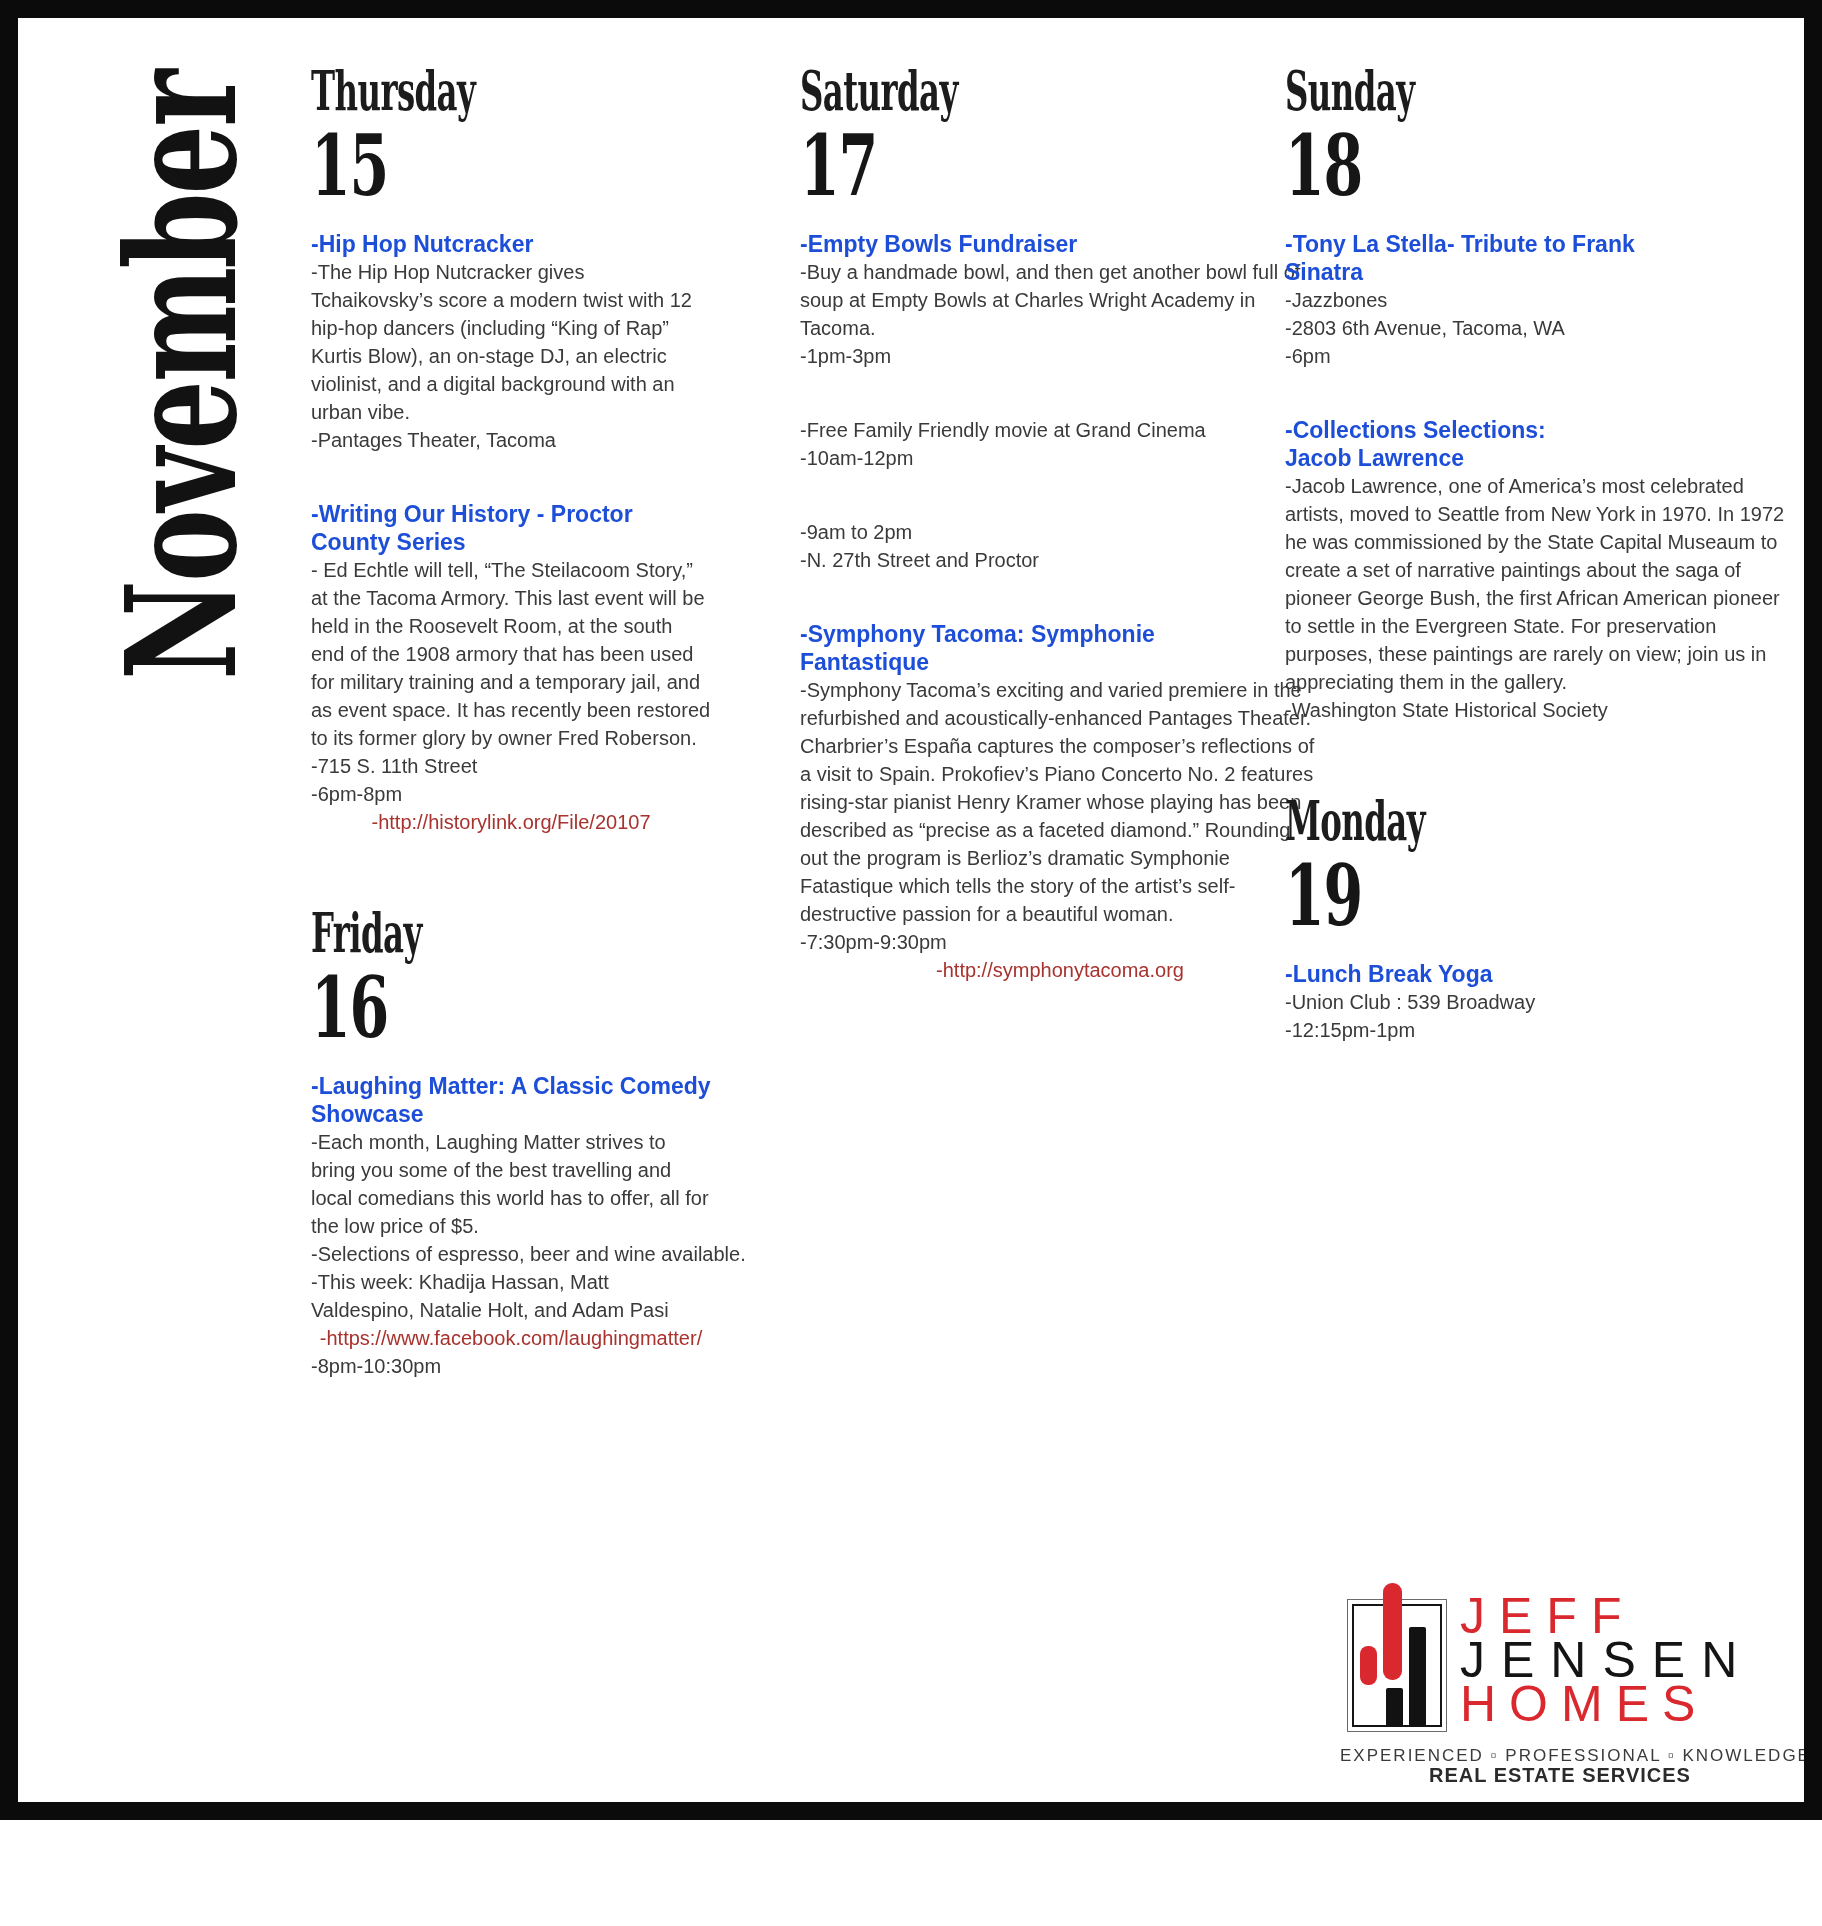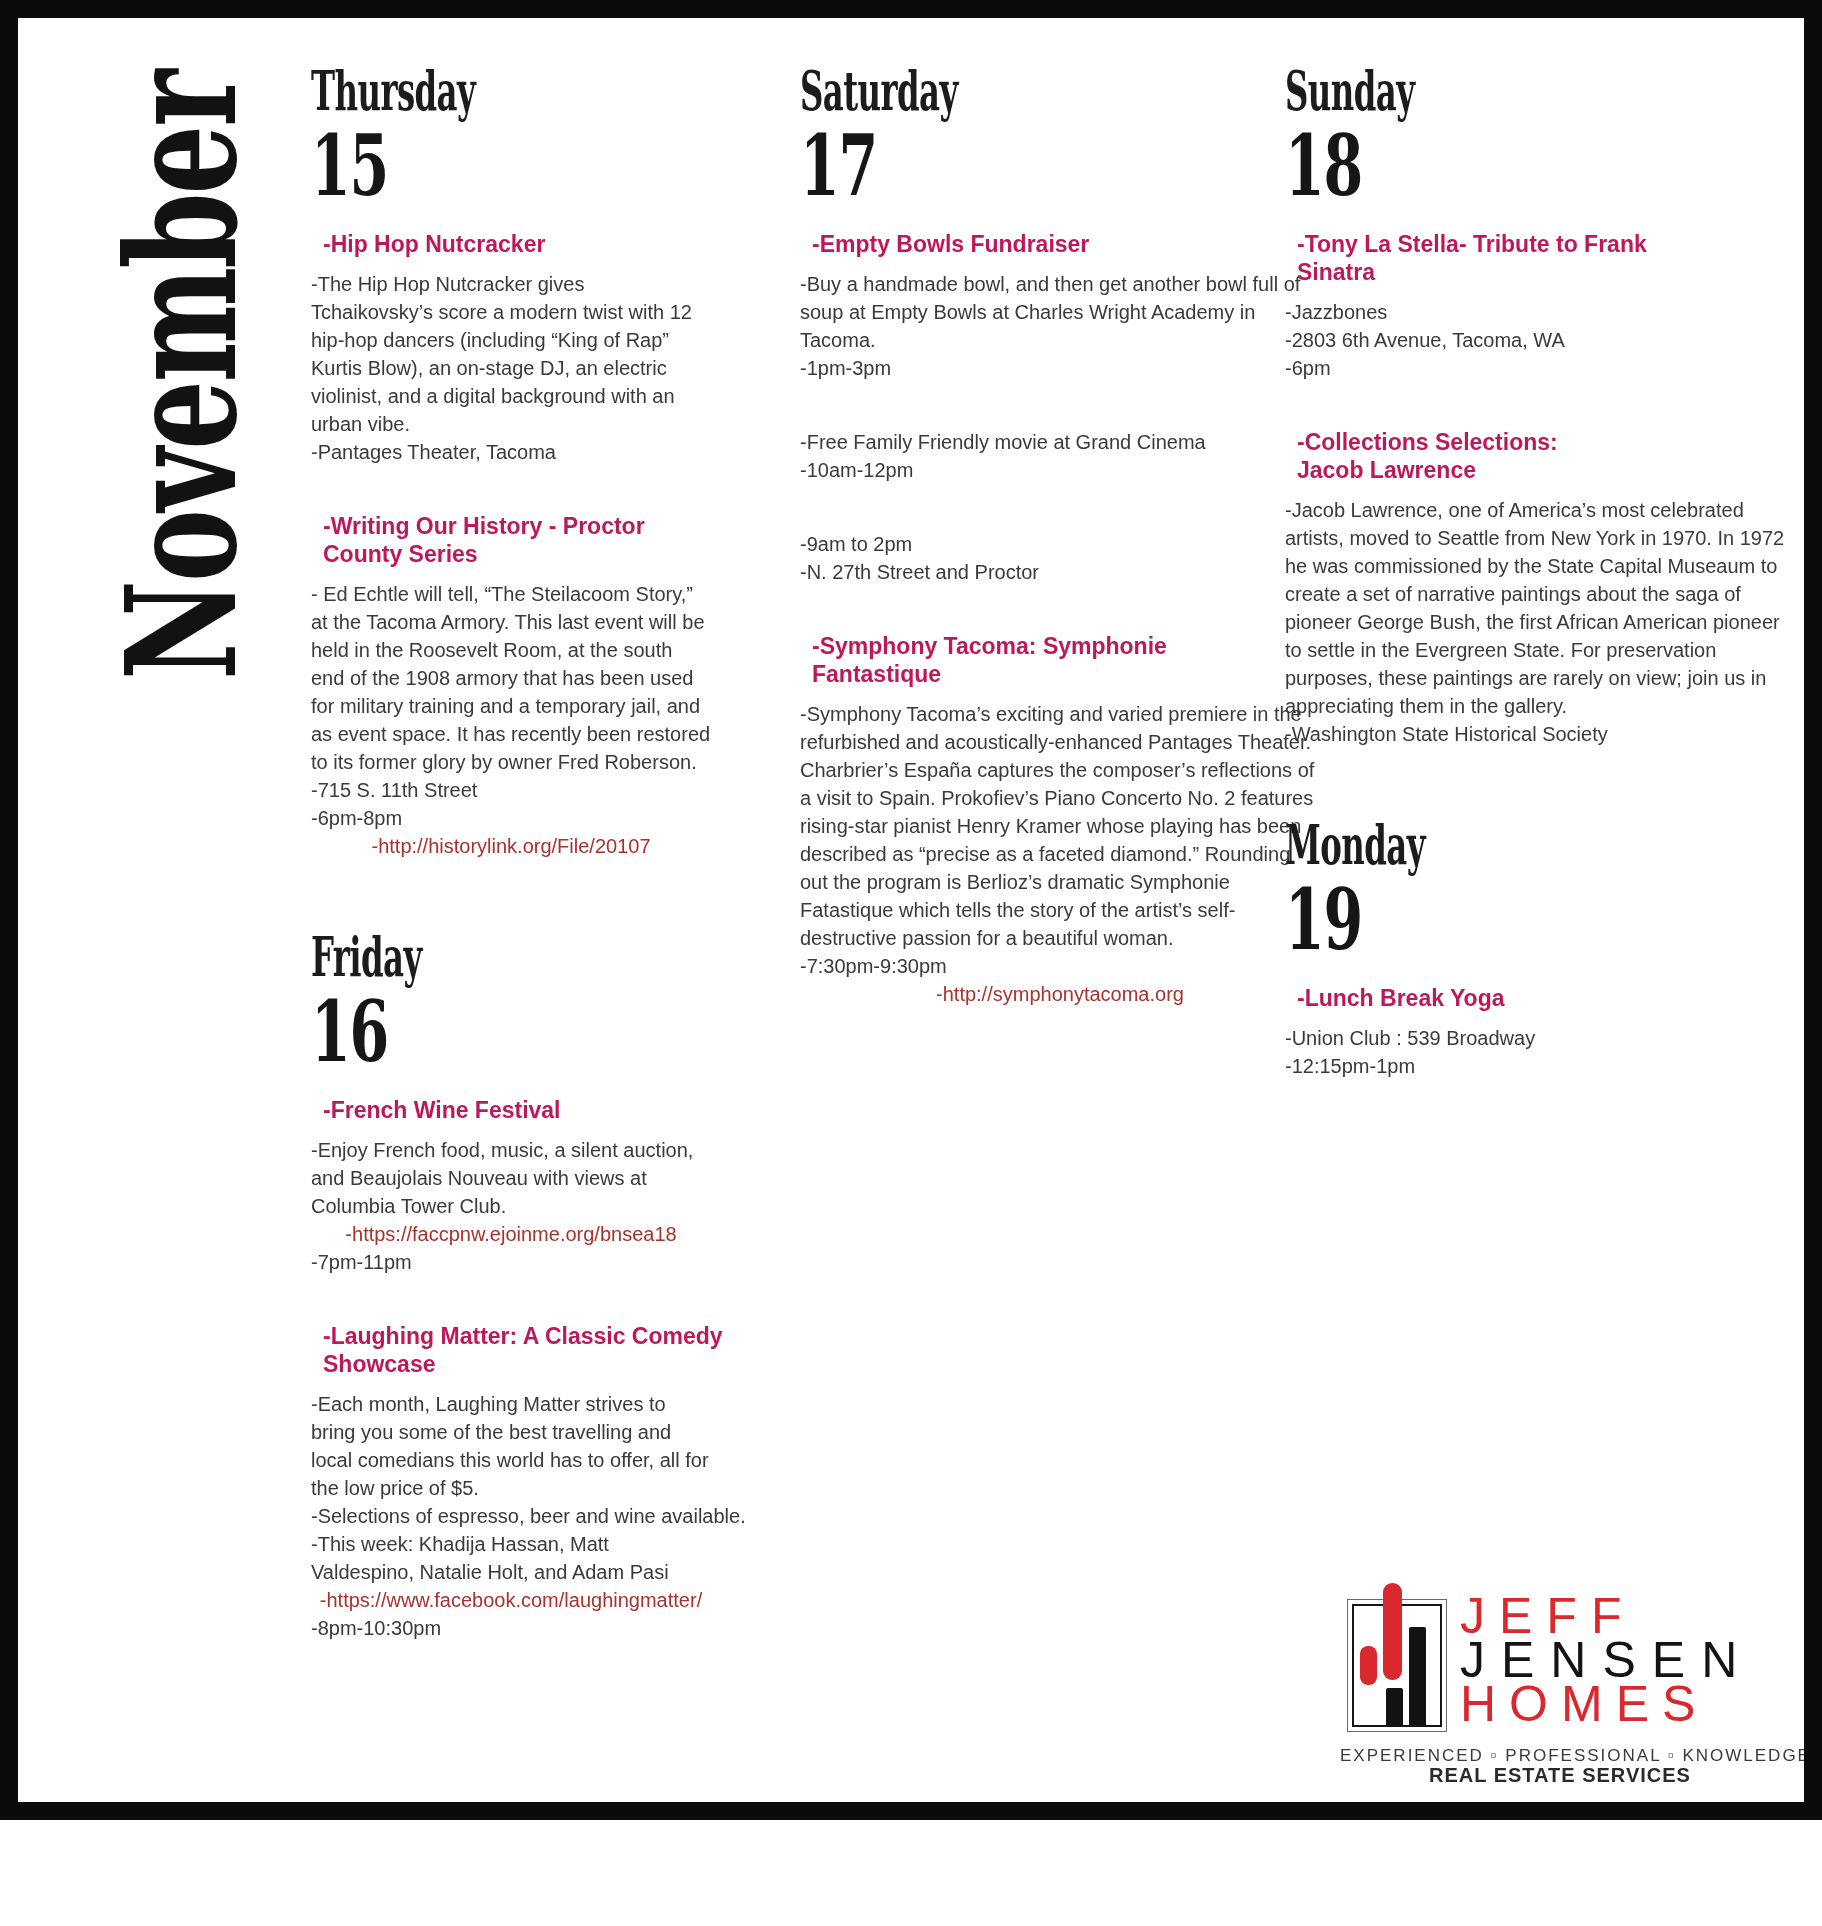--- a/index.html
+++ b/index.html
@@ -24,21 +24,21 @@
   .day-header + .event{margin-top:22px;}
   .col > :first-child{margin-top:0;}
   .day-name{height:54px;}
   .day-name .sqz{display:inline-block;transform:scaleX(0.60);transform-origin:0 50%;
       font-family:"DejaVu Serif",serif;font-weight:700;font-size:54px;line-height:54px;
       color:#1c1c1c;letter-spacing:-1px;white-space:nowrap;}
   .day-number{height:84px;margin-top:6px;}
   .day-number .sqz2{display:inline-block;transform:scaleX(0.68);transform-origin:0 50%;
       font-family:"DejaVu Serif",serif;font-weight:700;font-size:84px;line-height:84px;
       color:#161616;letter-spacing:-2px;}
-  .event h3{margin:12px;font-size:23px;line-height:28px;font-weight:700;color:#be185d;}
+  .event h3{margin:0;font-size:23px;line-height:28px;font-weight:700;color:#1d4ed8;}
   .event .t-line{white-space:nowrap;}
   .line{font-size:20px;line-height:28px;color:var(--text,#3a3a3a);}
   .line.nowrap{white-space:nowrap;}
   .line.link{color:var(--link,#a8322e);text-align:center;}
   
   .logo{position:absolute;left:1340px;top:1578px;width:470px;height:215px;}
   .logo-square{position:absolute;left:7px;top:21px;width:100px;height:133px;
       border:1px solid #6a6a6a;padding:4px;box-sizing:border-box;background:#fff;}
   .logo-square-inner{position:relative;width:100%;height:100%;border:2px solid #151515;
       box-sizing:border-box;}
@@ -88,28 +88,20 @@
         </h3>
         <div class="line">- Ed Echtle will tell, “The Steilacoom Story,” at the Tacoma Armory. This last event will be held in the Roosevelt Room, at the south end of the 1908 armory that has been used for military training and a temporary jail, and as event space. It has recently been restored to its former glory by owner Fred Roberson.</div>
         <div class="line">-715 S. 11th Street</div>
         <div class="line">-6pm-8pm</div>
         <div class="line link">-http://historylink.org/File/20107</div>
       </article>
       <section class="day-header">
         <div class="day-name"><span class="sqz">Friday</span></div>
         <div class="day-number"><span class="sqz2">16</span></div>
       </section>
-      <article class="event">
-        <h3>
-          <div class="t-line">-French Wine Festival</div>
-        </h3>
-        <div class="line">-Enjoy French food, music, a silent auction, and Beaujolais Nouveau with views at Columbia Tower Club.</div>
-        <div class="line link">-https://faccpnw.ejoinme.org/bnsea18</div>
-        <div class="line">-7pm-11pm</div>
-      </article>
       <article class="event">
         <h3>
           <div class="t-line">-Laughing Matter: A Classic Comedy</div>
           <div class="t-line">Showcase</div>
         </h3>
         <div class="line">-Each month, Laughing Matter strives to bring you some of the best travelling and local comedians this world has to offer, all for the low price of $5.</div>
         <div class="line nowrap">-Selections of espresso, beer and wine available.</div>
         <div class="line">-This week: Khadija Hassan, Matt Valdespino, Natalie Holt, and Adam Pasi</div>
         <div class="line link">-https://www.facebook.com/laughingmatter/</div>
         <div class="line">-8pm-10:30pm</div>

